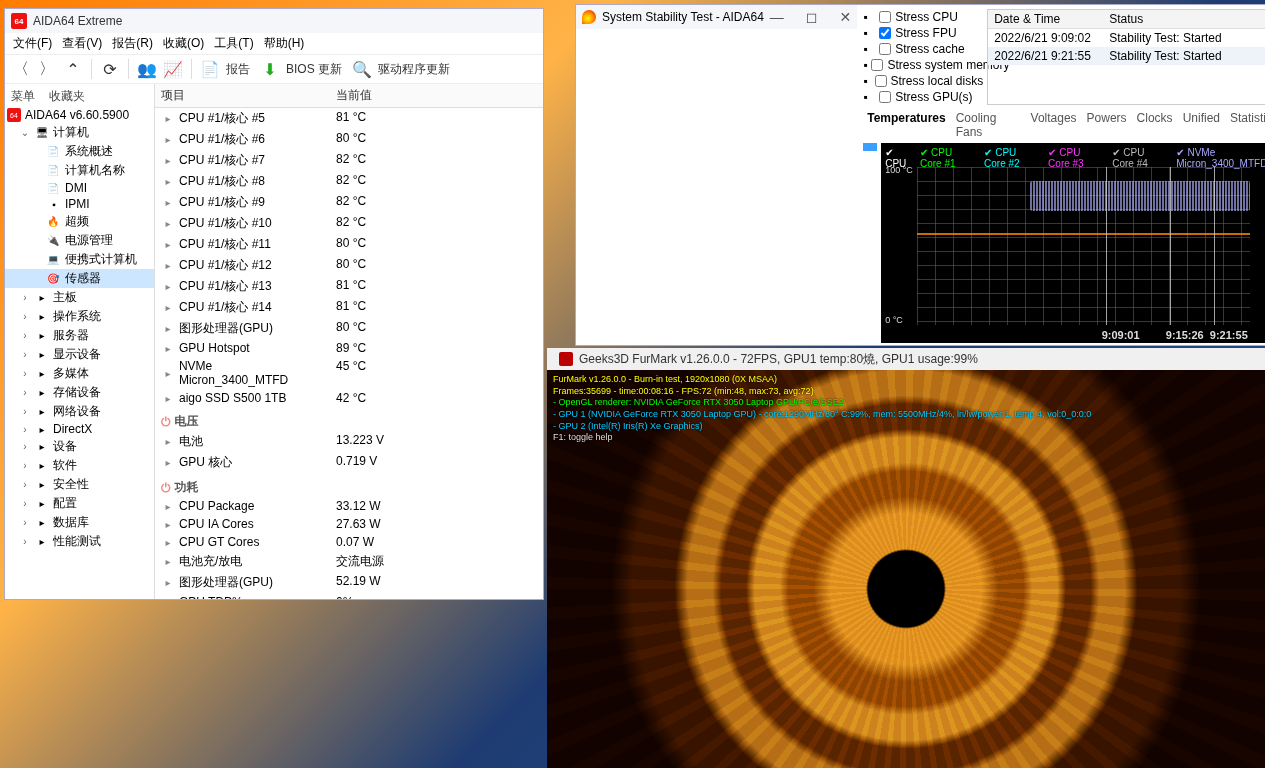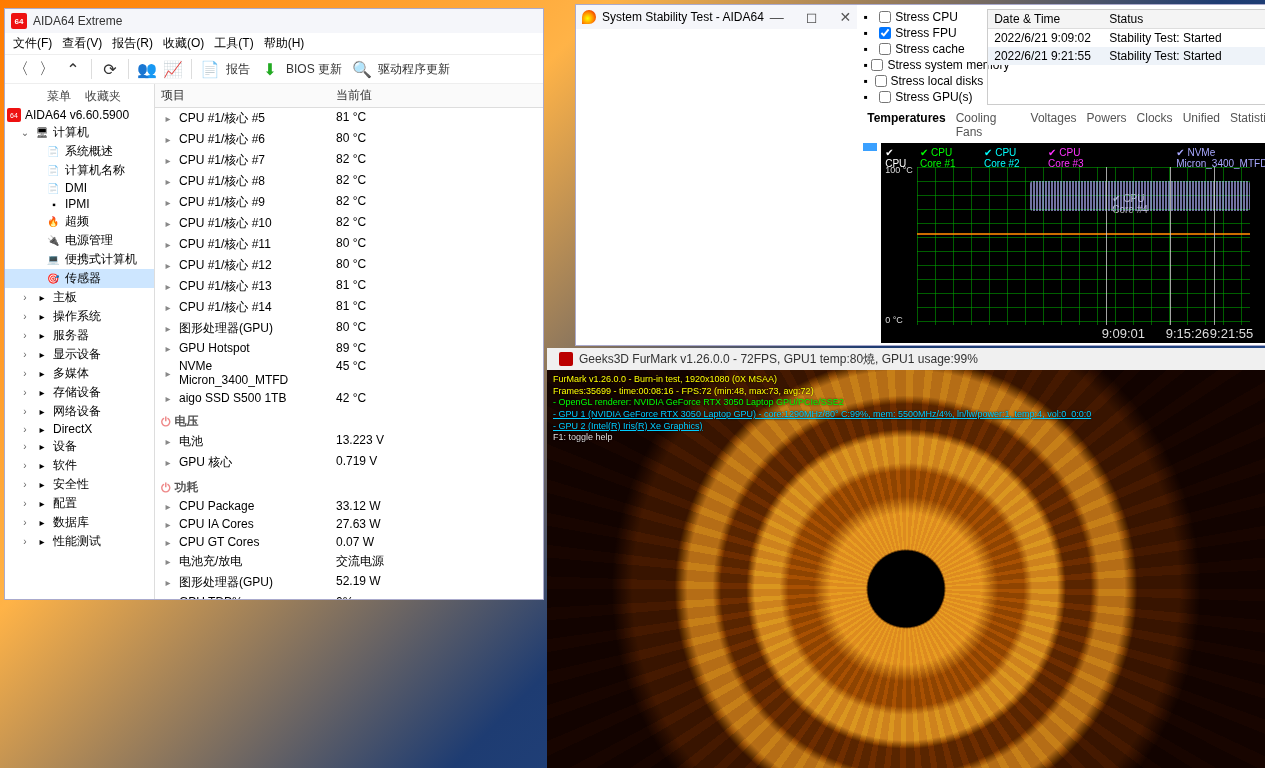--- a/index.html
+++ b/index.html
@@ -12,21 +12,21 @@
   .aida-menu { display: flex; gap: 10px; padding: 2px 8px; background: #fff; border-bottom: 1px solid #eee; font-size: 12px; }
   .aida-menu span { cursor: default; }
   .aida-tool { display: flex; align-items: center; gap: 6px; padding: 4px 6px; border-bottom: 1px solid #eee; }
   .tb-icon { width: 20px; height: 20px; display: flex; align-items: center; justify-content: center; font-size: 16px; color: #333; }
   .tb-sep { width: 1px; height: 20px; background: #ddd; margin: 0 2px; }
   .tb-label { font-size: 12px; color: #333; margin-right: 4px; }
   .tb-green { color: #2a2; }
   .tb-blue { color: #06c; }
   .aida-body { flex: 1; display: flex; overflow: hidden; }
   .aida-tree { width: 150px; border-right: 1px solid #ddd; overflow: auto; padding: 2px 0; }
-  .tree-hdr { display: flex; gap: 14px; padding: 2px 6px; color: #444; font-size: 12px; margin-left: 36px; }
+  .tree-hdr { display: flex; gap: 14px; padding: 2px 6px; color: #444; font-size: 12px; }
   .tree-row { display: flex; align-items: center; gap: 4px; padding: 1px 2px; font-size: 12px; white-space: nowrap; }
   .tw { display: inline-block; width: 12px; text-align: center; color: #666; font-size: 10px; }
   .ticon { width: 14px; height: 14px; display: inline-flex; align-items: center; justify-content: center; font-size: 10px; }
   .ind1 { padding-left: 14px; } .ind3 { padding-left: 42px; }
   .tree-row.sel { background: #cde6ff; }
   .aida-list { flex: 1; overflow: auto; }
   .list-hdr { display: flex; border-bottom: 1px solid #ddd; font-size: 12px; color: #333; background: #fafafa; position: sticky; top: 0; }
   .list-hdr .c1 { width: 175px; padding: 3px 6px; }
   .list-hdr .c2 { flex: 1; padding: 3px 6px; }
   .list-row { display: flex; font-size: 12px; padding: 1px 0; }
@@ -52,23 +52,23 @@
   .stab-log .col1 { width: 115px; } .stab-log .col2 { flex: 1; }
   .stab-log .row { display: flex; }
   .stab-log .row.sel { background: #eef3f9; }
   .stab-tabs { display: flex; gap: 10px; padding: 6px 4px 2px; font-size: 12px; color: #555; }
   .stab-tabs span.active { color: #000; font-weight: 600; }
   .stab-graph { flex: 1; background: #000; position: relative; margin: 2px 0 0 18px; }
   .graph-prog { position: absolute; left: -18px; top: 0; width: 14px; height: 8px; background: #3aa0ff; }
   .legend { display: flex; gap: 10px; justify-content: center; padding: 4px; color: #fff; font-size: 10px; }
   .legend span::before { content: "✔ "; }
   .lg-white { color: #fff; } .lg-green { color: #0f0; } .lg-cyan { color: #0ff; }
-  .lg-mag { color: #f3f; } .lg-gray { color: #bbb; margin-top: 46px; } .lg-lav { color: #a8a8ff; }
+  .lg-mag { color: #f3f; } .lg-gray { color: #bbb; } .lg-lav { color: #a8a8ff; }
   .axis-l { position: absolute; left: 4px; color: #ddd; font-size: 9px; }
-  .axis-b { position: absolute; bottom: 2px; color: #ddd; font-size: 13px; }
+  .axis-b { position: absolute; bottom: 2px; color: #ddd; font-size: 11px; font-weight: bold; }
   .axis-r { position: absolute; right: 4px; color: #f80; font-size: 9px; }
   .grid { position: absolute; left: 36px; right: 32px; top: 24px; bottom: 18px; }
   .grid::before, .grid::after { content: ""; position: absolute; inset: 0; }
   .grid::before { background-image: repeating-linear-gradient(to right, #0a0 0 1px, transparent 1px 18px); opacity: .55; }
   .grid::after  { background-image: repeating-linear-gradient(to bottom, #0a0 0 1px, transparent 1px 14px); opacity: .55; }
   .trace-orange { position: absolute; left: 36px; right: 32px; top: 90px; height: 2px; background: #f80; opacity: .8; }
   .trace-noise { position: absolute; right: 32px; top: 38px; width: 55%; height: 30px;
     background: repeating-linear-gradient(90deg, rgba(180,180,255,.9) 0 2px, rgba(0,0,0,0) 2px 3px); border-radius: 3px; opacity: .7; }
   .vline { position: absolute; top: 24px; bottom: 18px; width: 1px; background: #ccc; opacity: .8; }
 
@@ -81,21 +81,21 @@
     background:
       radial-gradient(circle at 50% 55%, #000 0 9%, transparent 9.5%),
       radial-gradient(circle at 50% 55%, #d28a2d 9.5% 18%, #8a4a10 22% 28%, #c4822b 30% 36%, #5b2e08 38% 44%, #ad6f24 46% 52%, #3d1e04 55% 65%, #1b0e02 70% 100%);
     filter: contrast(1.1) saturate(1.05);
   }
   .eye::after { content: ""; position: absolute; inset: 0;
     background: repeating-conic-gradient(from 0deg at 50% 55%,
       rgba(255,220,150,.20) 0deg 2deg, rgba(0,0,0,0) 2deg 5deg);
     mix-blend-mode: overlay; }
   .fur-over { position: absolute; top: 4px; left: 6px; color: #ff0; font-size: 9px; line-height: 1.3; font-family: monospace; text-shadow: 0 0 2px #000; }
-  .fur-over .g { color: #0f0; } .fur-over .c { color: #0cf; text-decoration: underline; }
+  .fur-over .g { color: #0f0; } .fur-over .c { color: #0cf; }
   .fur-over .w { color: #ddd; }
 </style>
 </head>
 <body>
 
 <div class="aida-window">
   <div class="aida-title">
     <span class="logo">64</span>
     <span>AIDA64 Extreme</span>
   </div>

